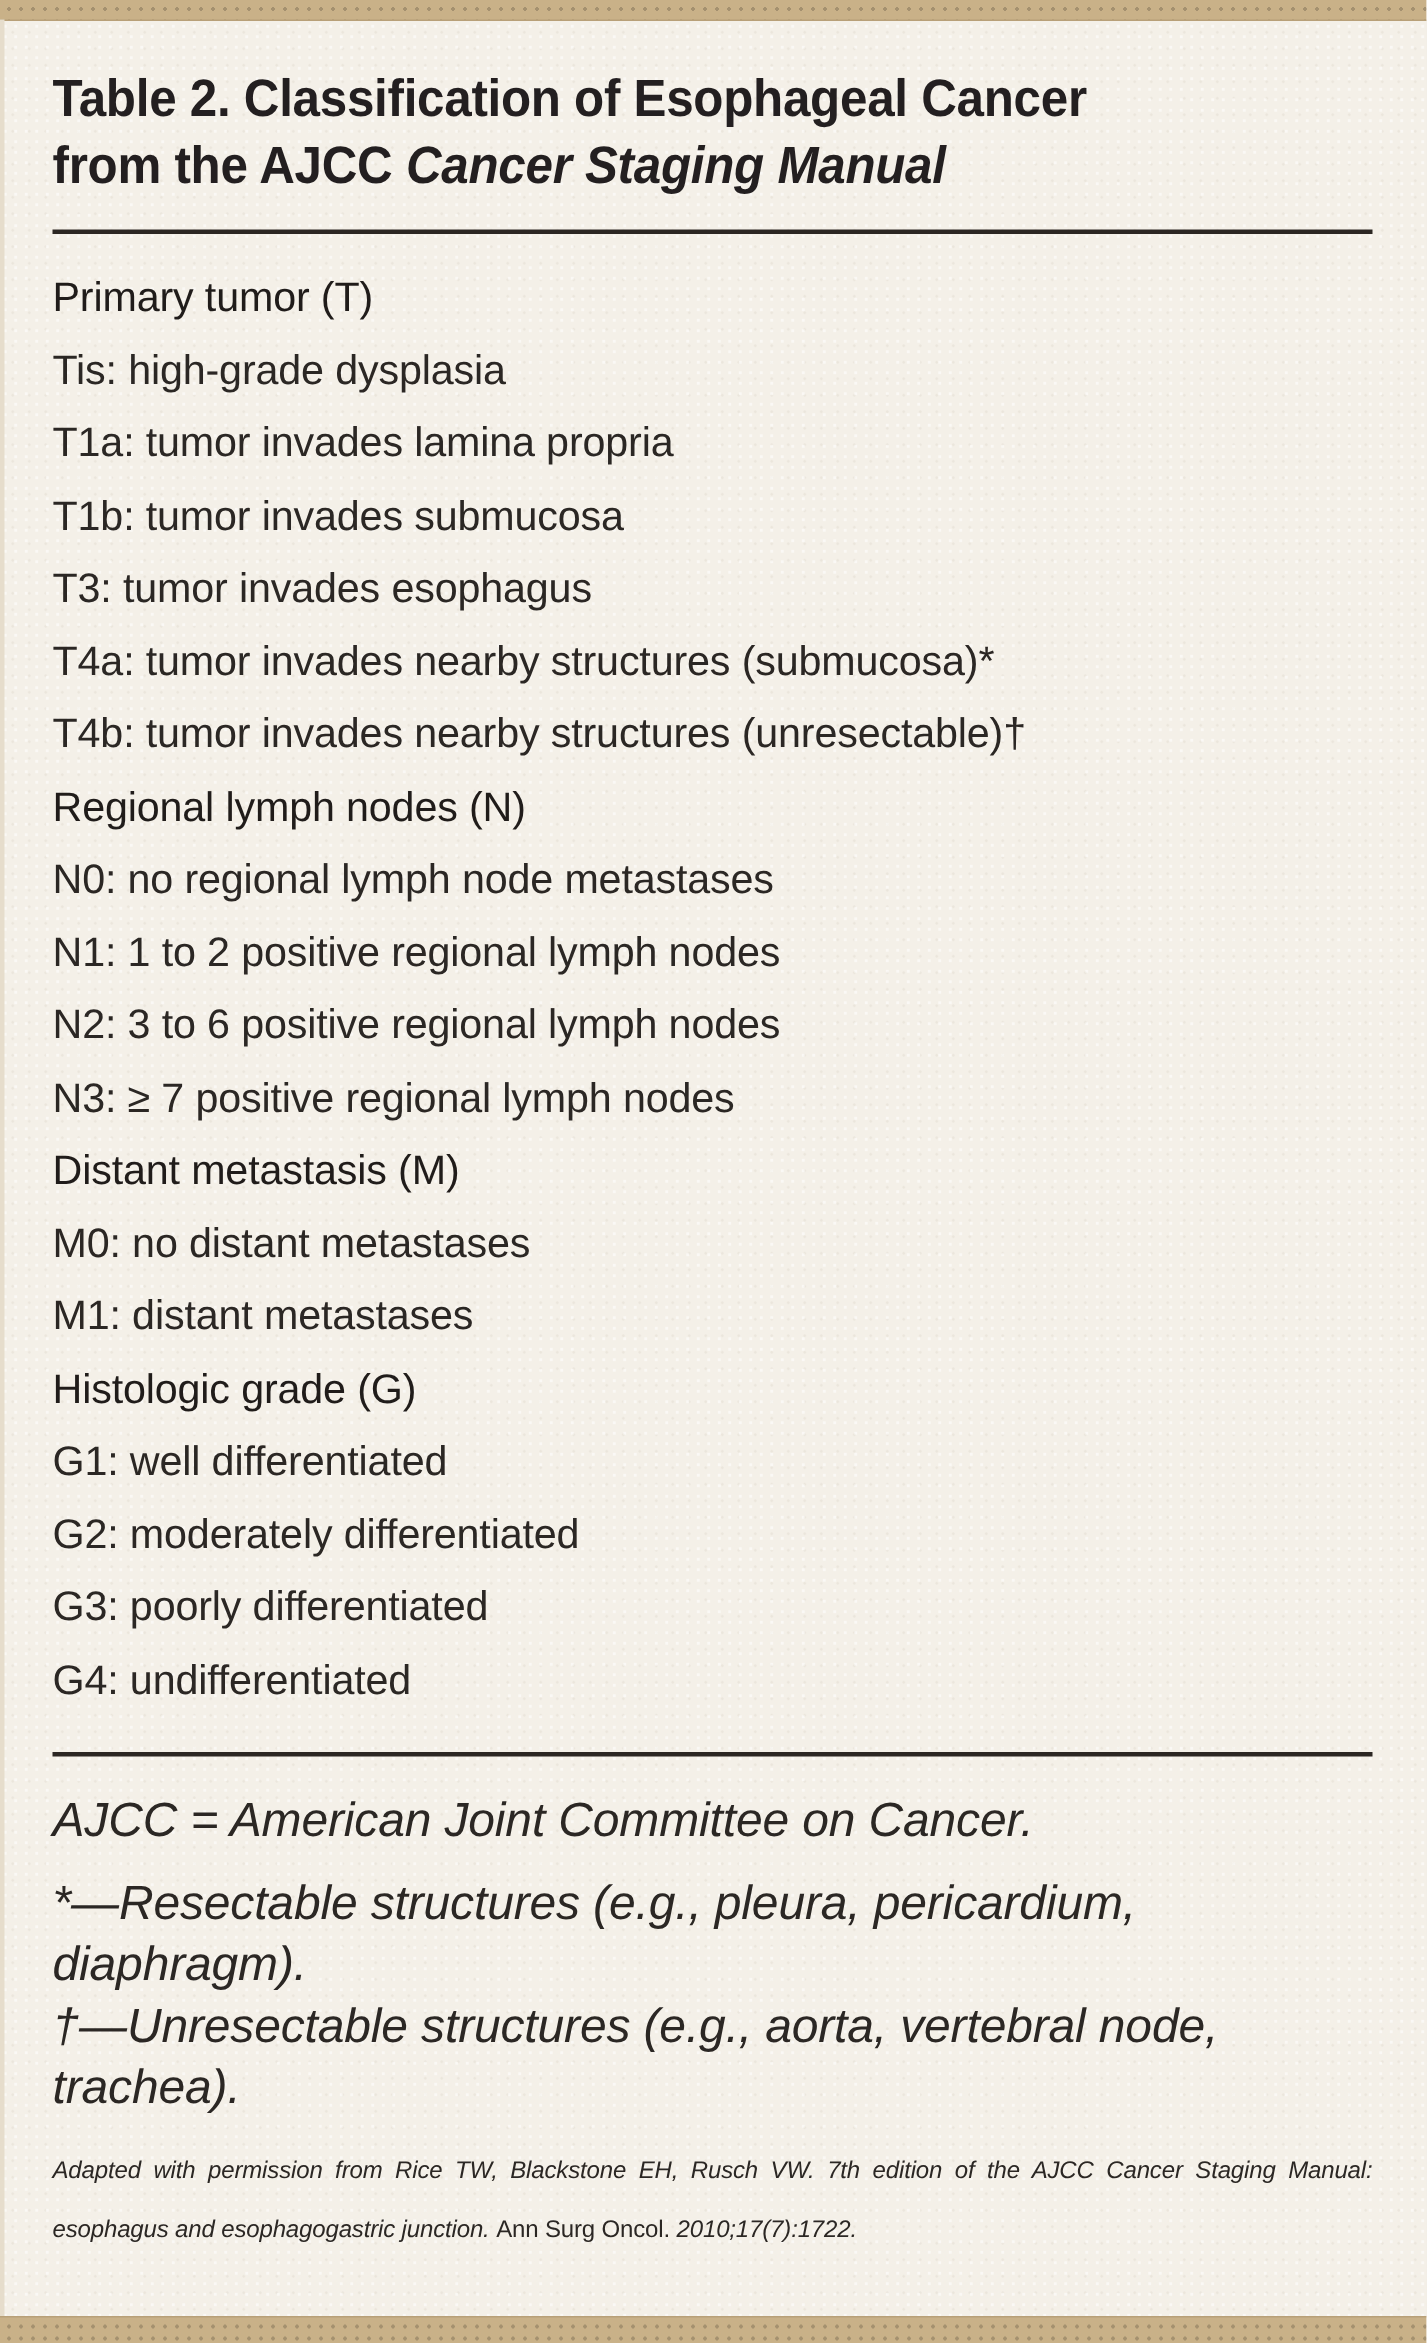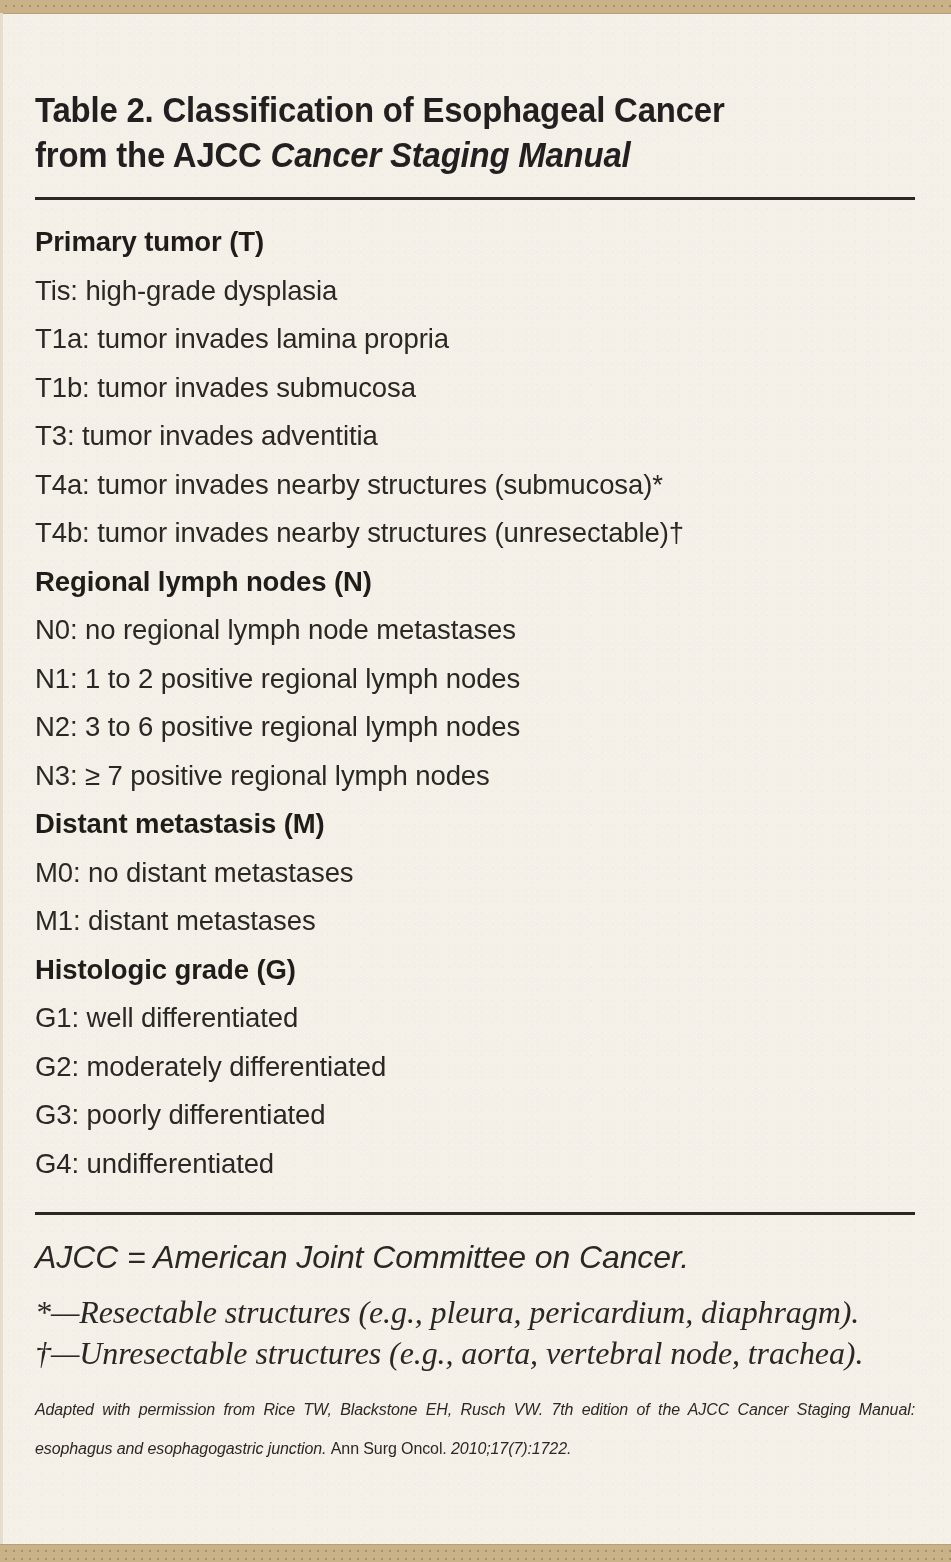--- a/index.html
+++ b/index.html
@@ -60,21 +60,20 @@
   }
 
   
   .content {
     position: absolute;
     top: 13px;
     left: 0;
     width: 937px;
     padding: 0 36px 0 35px;
     box-sizing: border-box;
-    margin-top: 44px;
   }
 
   
   .title {
     margin: 30px 0 0 0;
     font-size: 35px;
     line-height: 45px;
     font-weight: bold;
     color: #231f20;
     letter-spacing: -0.2px;
@@ -102,37 +101,37 @@
     margin-top: 18px;
   }
   .row {
     font-size: 27.5px;
     line-height: 48.5px;
     color: #2b2724;
     white-space: nowrap;
     letter-spacing: -0.1px;
   }
   .row.heading {
-    font-weight: bold;
+    font-weight: normal;
     color: #201c1a;
   }
 
   
   .notes {
     margin-top: 22px;
   }
   .note {
     font-size: 32px;
     line-height: 41px;
     font-style: italic;
     color: #2b2724;
     letter-spacing: -0.1px;
   }
   .note-abbrev { margin-bottom: 14px; }
-  .note-tight { line-height: 41px; font-family: Liberation Serif, serif; }
+  .note-tight { line-height: 41px; }
 
   .source {
     margin-top: 16px;
     font-size: 16px;
     line-height: 39px;
     font-style: italic;
     color: #2b2724;
     text-align: justify;
     text-align-last: left;
     letter-spacing: -0.1px;
@@ -158,21 +157,21 @@
     </div>
 
     <div class="rule rule-top"></div>
 
     <div class="body-block">
 
       <div class="row heading">Primary tumor (T)</div>
       <div class="row">Tis: high-grade dysplasia</div>
       <div class="row">T1a: tumor invades lamina propria</div>
       <div class="row">T1b: tumor invades submucosa</div>
-      <div class="row">T3: tumor invades adventitia</div>
+      <div class="row">T3: tumor invades esophagus</div>
       <div class="row">T4a: tumor invades nearby structures (submucosa)*</div>
       <div class="row">T4b: tumor invades nearby structures (unresectable)†</div>
 
       <div class="row heading">Regional lymph nodes (N)</div>
       <div class="row">N0: no regional lymph node metastases</div>
       <div class="row">N1: 1 to 2 positive regional lymph nodes</div>
       <div class="row">N2: 3 to 6 positive regional lymph nodes</div>
       <div class="row">N3: ≥ 7 positive regional lymph nodes</div>
 
       <div class="row heading">Distant metastasis (M)</div>

